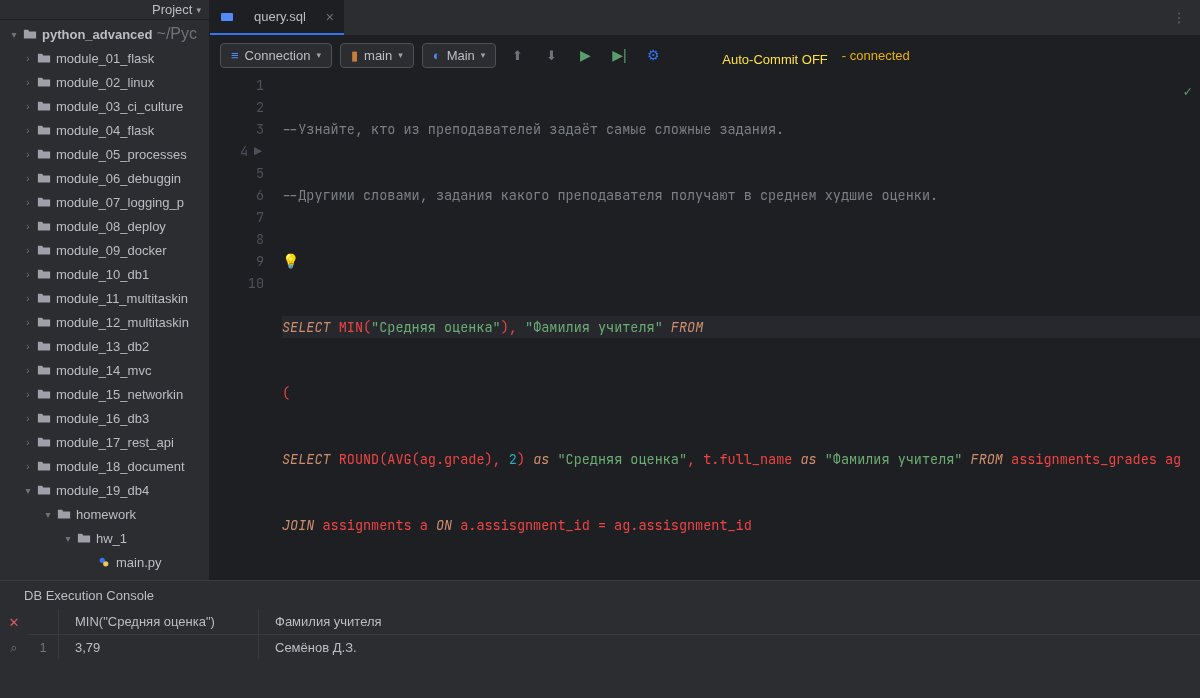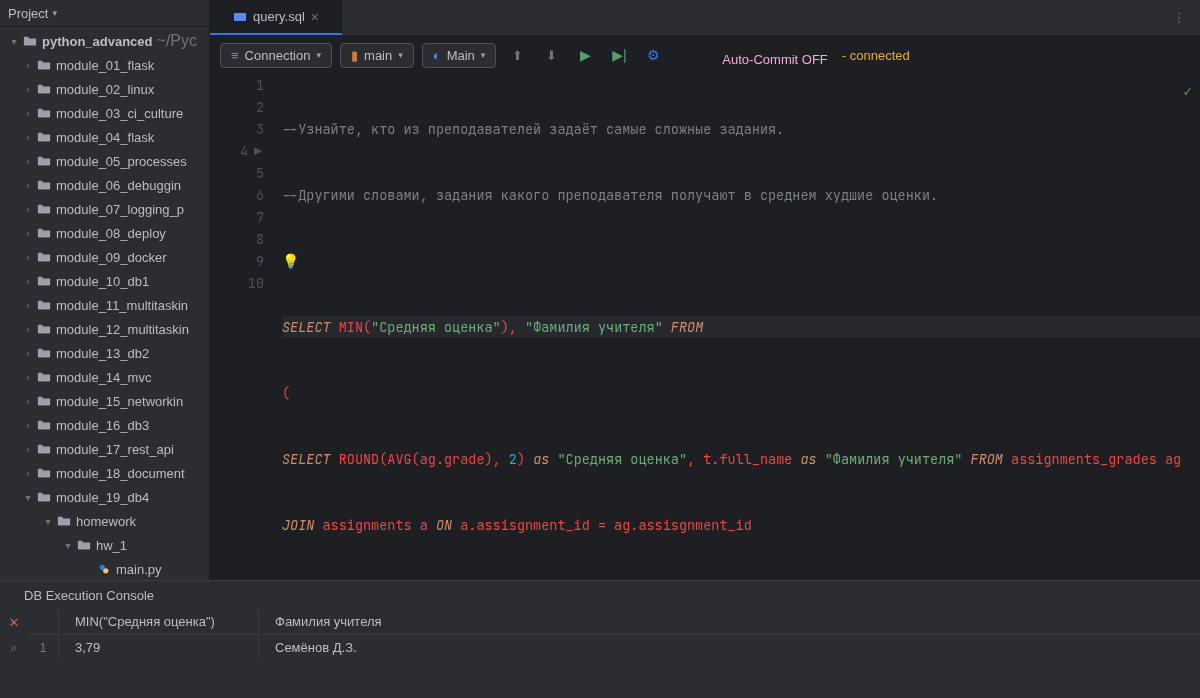--- a/index.html
+++ b/index.html
@@ -26,22 +26,23 @@
   border-right: 1px solid #1e1f22;
   display: flex;
   flex-direction: column;
   overflow: hidden;
 }
 .sidebar-header {
   padding: 4px 8px;
   display: flex;
   align-items: center;
   gap: 4px;
-  height: 27px;
+  height: 20px;
   border-bottom: 1px solid #1e1f22;
+  justify-content: flex-end;
 }
 .sidebar-tree {
   flex: 1;
   overflow-y: auto;
   padding-top: 2px;
 }
 .tree-item {
   display: flex;
   align-items: center;
   height: 24px;
@@ -85,22 +86,22 @@
 .tab-row {
   height: 36px;
   display: flex;
   align-items: stretch;
   background: #2b2d30;
   border-bottom: 1px solid #1e1f22;
 }
 .tab {
   display: flex;
   align-items: center;
-  padding: 0 23px;
-  gap: 6px;
+  padding: 0 10px;
+  gap: 20px;
   border-bottom: 2px solid transparent;
   cursor: pointer;
 }
 .tab.active {
   background: #1e1f22;
   border-bottom: 2px solid #3574f0;
 }
 .tab-spacer { flex: 1; }
 .tab-actions { display: flex; align-items: center; padding-right: 8px; gap: 6px; }
 .file-icon { width: 14px; height: 14px; display:inline-flex; align-items:center; }
@@ -128,21 +129,21 @@
 .tb-icon-btn {
   width: 26px;
   height: 26px;
   display: flex;
   align-items: center;
   justify-content: center;
   cursor: pointer;
   border-radius: 4px;
   color: #6f737a;
 }
-.auto-commit { color: #f9a8d4; margin-top: 9px; }
+.auto-commit { color: #fde047; margin-top: 9px; }
 .connected { color: #eab308; }
 .caret-down { font-size: 9px; color: #9da0a8; }
 
 .code-wrap {
   flex: 1;
   display: flex;
   font-family: "JetBrains Mono", Consolas, monospace;
   font-size: 13.5px;
   line-height: 22px;
   position: relative;

